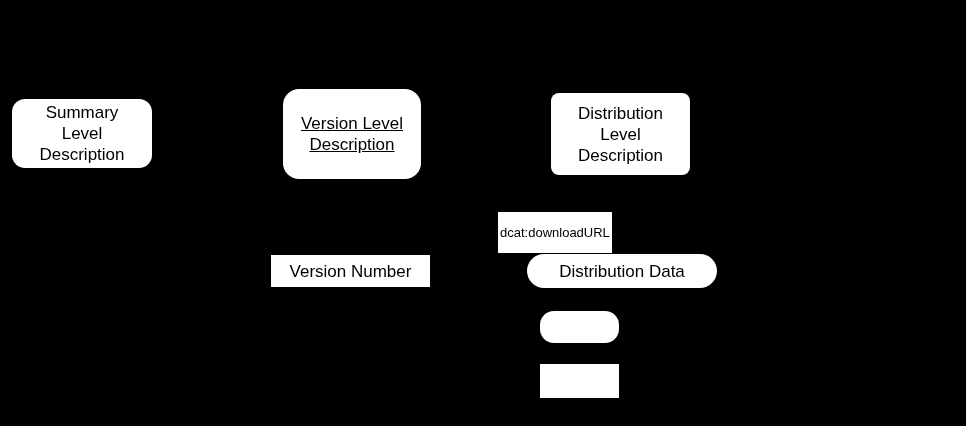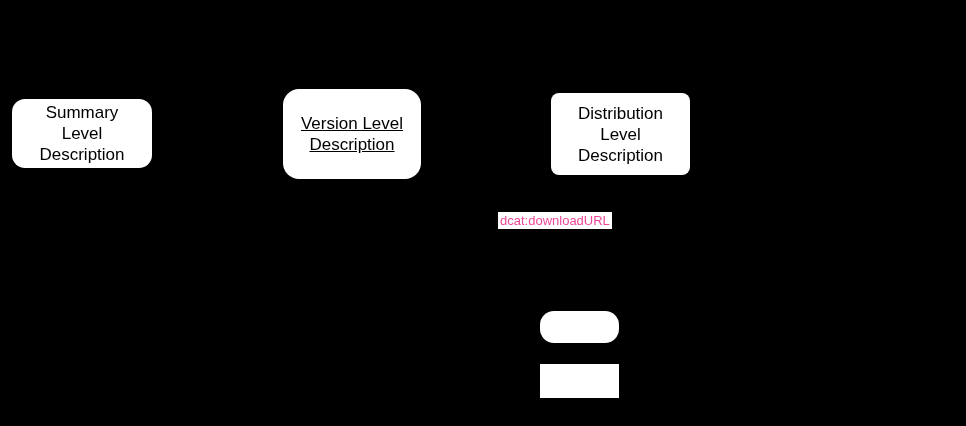--- a/index.html
+++ b/index.html
@@ -57,24 +57,24 @@
   .n-distribution-data {
     left: 527px; top: 254px;
     width: 190px; height: 34px;
     border-radius: 17px;
   }
   
   .edge-label {
     position: absolute;
     left: 498px; top: 212px;
     background: #ffffff;
-    color: #ec4899;
+    color: #000000;
     font-size: 13px;
     line-height: 17px;
-    padding: 0 2px;
+    padding: 12px 2px;
     white-space: nowrap;
   }
   
   .legend-swatch {
     position: absolute;
     background: #ffffff;
   }
   .sw-rounded {
     left: 540px; top: 311px;
     width: 79px; height: 32px;
@@ -97,19 +97,21 @@
 
   <div class="node n-version">Version Level
 Description</div>
 
   <div class="node n-distribution">Distribution
 Level
 Description</div>
 
   <div class="edge-label">dcat:downloadURL</div>
 
+  <div class="node n-version-number">Version Number</div>
 
+  <div class="node n-distribution-data">Distribution Data</div>
 
   <div class="legend-swatch sw-rounded"></div>
 
   <div class="legend-swatch sw-rect"></div>
 
 </div>
 
 </body></html>

